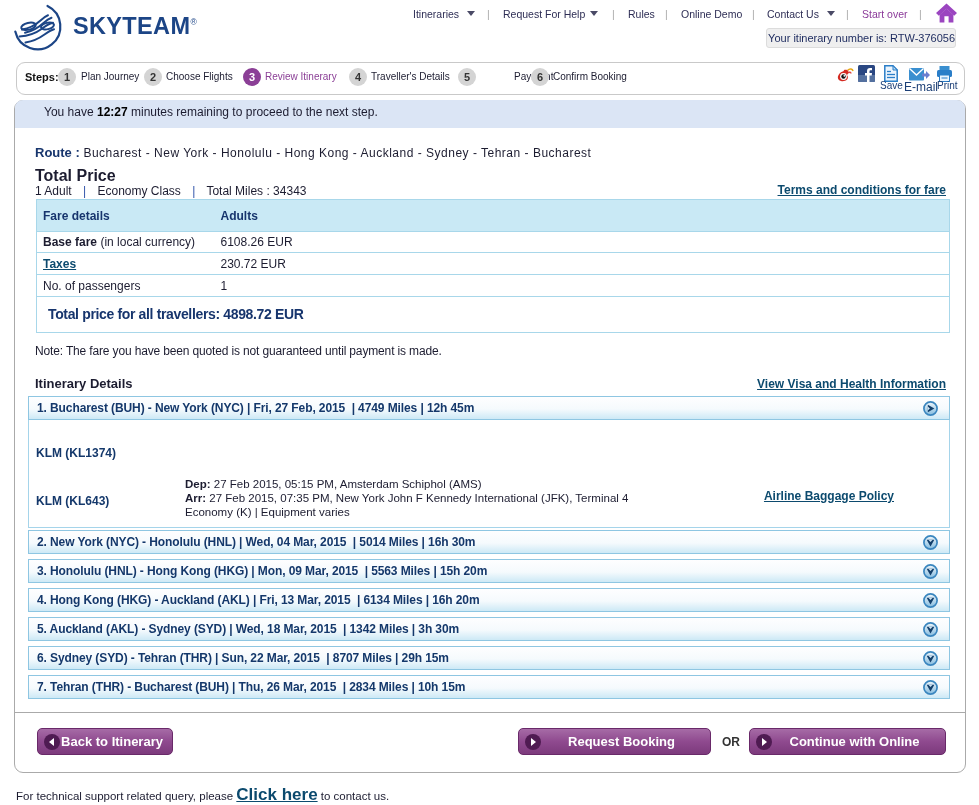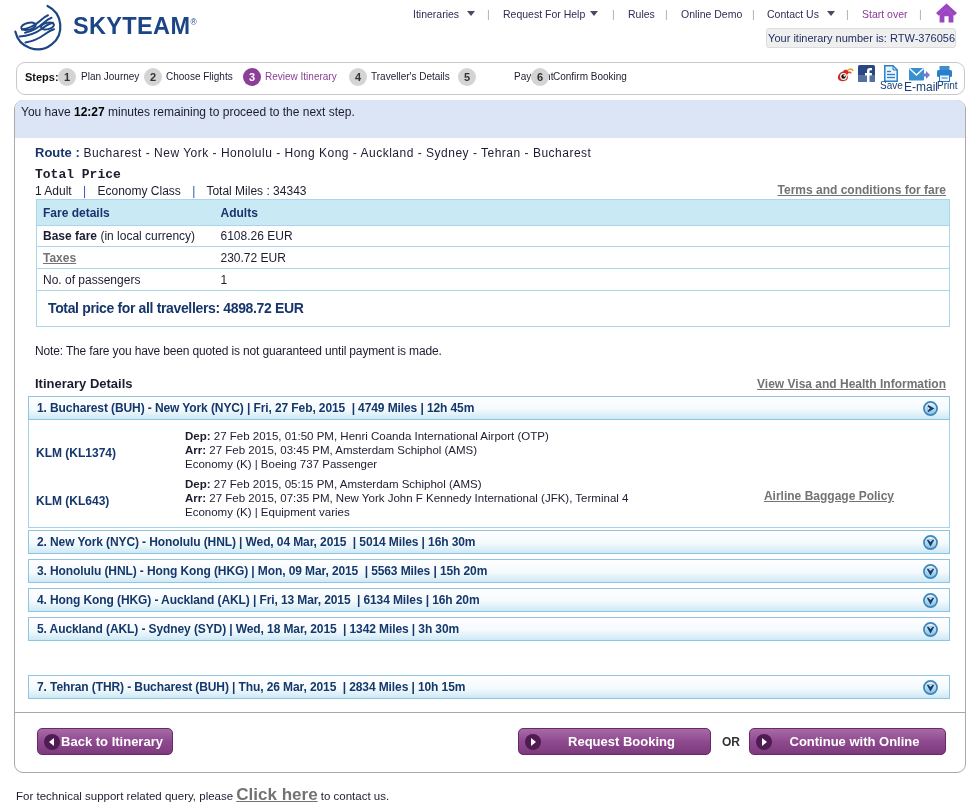--- a/index.html
+++ b/index.html
@@ -10,30 +10,30 @@
 .nav i { position:absolute; font-style:normal; }
 .caret { display:inline-block; width:0; height:0; border-left:4.5px solid transparent; border-right:4.5px solid transparent; border-top:5.5px solid #4a4a66; }
 .sep { color:#aaa; }
 #itinbox { position:absolute; top:28px; left:766px; width:190px; height:20px; background:#efefef; border:1px solid #dcdcdc; border-radius:3px; font-size:11px; color:#1c2a5e; text-align:right; line-height:18px; }
 #stepsbar { position:absolute; top:62px; left:16px; width:949px; height:33px; background:#fff; border:1px solid #c9c9c9; border-radius:9px; }
 .stc { position:absolute; top:68px; width:18px; height:18px; border-radius:50%; background:#d4d4d4; color:#333; font-weight:bold; text-align:center; line-height:18px; font-size:11px; }
 .stc.act { background:#8b3f96; color:#fff; }
 .stlbl { position:absolute; top:71px; font-size:10px; color:#1c1c30; white-space:nowrap; }
 .stlbl.act { color:#8b3f96; }
 #mainbox { position:absolute; top:100px; left:14px; width:952px; height:673px; background:#fff; border:1px solid #aaa; border-radius:9px; }
-#timer { position:absolute; top:100px; left:15px; width:950px; height:38px; background:#dbe5f5; border-radius:8px 8px 0 0; font-size:12px; color:#1c1c30; line-height:24px; padding-left:6px; }
+#timer { position:absolute; top:100px; left:15px; width:950px; height:28px; background:#dbe5f5; border-radius:8px 8px 0 0; font-size:12px; color:#1c1c30; line-height:24px; padding-left:29px; }
 #timer b { color:#000; }
 .navyhead { color:#17356d; font-weight:bold; }
 .txt { position:absolute; font-size:12px; color:#1c1c30; white-space:nowrap; }
-.plink { color:#737373; font-weight:bold; text-decoration:underline; font-size:12px; white-space:nowrap; }
+.plink { color:#0c4a6e; font-weight:bold; text-decoration:underline; font-size:12px; white-space:nowrap; }
 table.fare { position:absolute; top:199px; left:36px; width:914px; border-collapse:collapse; font-size:12px; color:#1c1c30; table-layout:fixed; }
 table.fare td { border-top:1px solid #a8d7ea; border-bottom:1px solid #a8d7ea; padding:0 0 0 0; height:22px; vertical-align:middle; }
 table.fare td.c1 { width:184px; padding-left:6px; border-left:1px solid #a8d7ea; }
 table.fare td.c2 { border-right:1px solid #a8d7ea; }
-table.fare tr.hdr td { background:#c9e9f5; font-weight:bold; color:#17356d; height:26px; }
+table.fare tr.hdr td { background:#c9e9f5; font-weight:bold; color:#17356d; height:32px; }
 table.fare tr.r1 td { height:21px; }
 tr.totrow td { font-size:14px; letter-spacing:-0.35px; font-weight:bold; color:#17356d; height:36px; padding-left:11px !important; padding-bottom:2px; border-left:1px solid #a8d7ea; border-right:1px solid #a8d7ea; }
 .fbar { position:absolute; left:28px; width:922px; height:24px; border:1px solid #8ec6e2; background:linear-gradient(#fefeff, #f5fafd 55%, #d4ecf7 92%, #cde9f6); font-size:12px; font-weight:bold; color:#14386b; line-height:22px; padding-left:8px; letter-spacing:-0.1px; }
 .fbar .chev { position:absolute; right:11px; top:4px; }
 #fpanel { position:absolute; top:420px; left:28px; width:922px; height:108px; border:1px solid #a5d4ea; border-top:none; background:#fff; }
 .airline { position:absolute; left:7px; font-weight:bold; color:#14386b; font-size:12px; white-space:nowrap; }
 .dets { position:absolute; left:156px; font-size:11.5px; color:#1c1c30; line-height:14px; white-space:nowrap; }
 #botsep { position:absolute; top:712px; left:15px; width:950px; border-top:1px solid #aaa; }
 .pbtn { position:absolute; top:728px; height:27px; background:linear-gradient(#a66ba6, #8f4a8f 50%, #7c3a7c); border:1px solid #692969; border-radius:5px; color:#fff; font-size:13px; font-weight:bold; line-height:25px; text-align:center; }
 .pbtn .cir { position:absolute; left:6px; top:5px; width:16px; height:16px; border-radius:50%; background:#4f1b52; }
@@ -130,21 +130,21 @@
     <line x1="4.5" y1="12" x2="10.5" y2="12" stroke="#2a7ec8" stroke-width="1"></line>
   </svg>
   <span class="txt" style="left:880px;top:80px;font-size:10px;color:#1c3f76;">Save</span>
   <span class="txt" style="left:904px;top:80px;font-size:12px;color:#1c3f76;">E-mail</span>
   <span class="txt" style="left:937px;top:80px;font-size:10px;color:#1c3f76;">Print</span>
 
   <div id="mainbox"></div>
   <div id="timer">You have <b>12:27</b> minutes remaining to proceed to the next step.</div>
 
   <span class="txt" style="left:35px;top:145px;"><span class="navyhead" style="font-size:13px;">Route : </span><span style="letter-spacing:0.5px;">Bucharest - New York - Honolulu - Hong Kong - Auckland - Sydney - Tehran - Bucharest</span></span>
-  <span class="txt navyhead" style="left:35px;top:167px;font-size:13px;font-family:Liberation Mono, monospace;">Total Price</span>
+  <span class="txt navyhead" style="left:35px;top:167px;font-size:16px;">Total Price</span>
   <span class="txt" style="left:35px;top:184px;">1 Adult <span style="color:#3355aa;margin:0 8px;">|</span> Economy Class <span style="color:#3355aa;margin:0 8px;">|</span> Total Miles : 34343</span>
   <a class="plink" style="position:absolute;right:33px;top:183px;">Terms and conditions for fare</a>
 
   <table class="fare">
     <tbody>
         <tr class="hdr">
           <td class="c1">Fare details</td>
           <td class="c2">Adults</td>
         </tr>
     <tr class="r1">
@@ -177,21 +177,20 @@
             <stop offset="1" stop-color="#85bcdf"></stop>
           </linearGradient>
         </defs>
         <circle cx="7.5" cy="7.5" r="6.6" fill="url(#cgr)" stroke="#3a86bf" stroke-width="1.7"></circle>
         <path d="M4.8,3.7 L4.8,11.3 L11.4,7.5 Z" fill="#123f6b"></path>
         <path d="M4.8,5.4 L4.8,9.6 L6.9,7.5 Z" fill="#cfe4f2"></path>
       </svg>
   </div>
   <div id="fpanel">
     <span class="airline" style="top:26px;">KLM (KL1374)</span>
-    <div class="dets" style="top:9px;"><b>Dep:</b> 27 Feb 2015, 01:50 PM, Henri Coanda International Airport (OTP)<br><b>Arr:</b> 27 Feb 2015, 03:45 PM, Amsterdam Schiphol (AMS)<br>Economy (K) | Boeing 737 Passenger</div>
     <span class="airline" style="top:74px;">KLM (KL643)</span>
     <div class="dets" style="top:57px;"><b>Dep:</b> 27 Feb 2015, 05:15 PM, Amsterdam Schiphol (AMS)<br><b>Arr:</b> 27 Feb 2015, 07:35 PM, New York John F Kennedy International (JFK), Terminal 4<br>Economy (K) | Equipment varies</div>
     <a class="plink" style="position:absolute;top:69px;right:55px;">Airline Baggage Policy</a>
   </div>
 
   <div class="fbar" style="top:530px;">2. New York (NYC) - Honolulu (HNL) | Wed, 04 Mar, 2015&nbsp; | 5014 Miles | 16h 30m
     <svg class="chev" width="15" height="15" viewBox="0 0 15 15">
         <defs>
           <linearGradient id="cg" x1="0" y1="0" x2="0" y2="1">
             <stop offset="0" stop-color="#eef6fb"></stop>
@@ -223,20 +222,33 @@
             <stop offset="0" stop-color="#eef6fb"></stop>
             <stop offset="1" stop-color="#85bcdf"></stop>
           </linearGradient>
         </defs>
         <circle cx="7.5" cy="7.5" r="6.6" fill="url(#cg)" stroke="#3a86bf" stroke-width="1.7"></circle>
         <path d="M3.7,4.8 L11.3,4.8 L7.5,11.4 Z" fill="#123f6b"></path>
         <path d="M5.4,4.8 L9.6,4.8 L7.5,6.9 Z" fill="#cfe4f2"></path>
       </svg>
   </div>
   <div class="fbar" style="top:617px;">5. Auckland (AKL) - Sydney (SYD) | Wed, 18 Mar, 2015&nbsp; | 1342 Miles | 3h 30m
+    <svg class="chev" width="15" height="15" viewBox="0 0 15 15">
+        <defs>
+          <linearGradient id="cg" x1="0" y1="0" x2="0" y2="1">
+            <stop offset="0" stop-color="#eef6fb"></stop>
+            <stop offset="1" stop-color="#85bcdf"></stop>
+          </linearGradient>
+        </defs>
+        <circle cx="7.5" cy="7.5" r="6.6" fill="url(#cg)" stroke="#3a86bf" stroke-width="1.7"></circle>
+        <path d="M3.7,4.8 L11.3,4.8 L7.5,11.4 Z" fill="#123f6b"></path>
+        <path d="M5.4,4.8 L9.6,4.8 L7.5,6.9 Z" fill="#cfe4f2"></path>
+      </svg>
+  </div>
+  <div class="fbar" style="top:646px;">6. Sydney (SYD) - Tehran (THR) | Sun, 22 Mar, 2015&nbsp; | 8707 Miles | 29h 15m
     <svg class="chev" width="15" height="15" viewBox="0 0 15 15">
         <defs>
           <linearGradient id="cg" x1="0" y1="0" x2="0" y2="1">
             <stop offset="0" stop-color="#eef6fb"></stop>
             <stop offset="1" stop-color="#85bcdf"></stop>
           </linearGradient>
         </defs>
         <circle cx="7.5" cy="7.5" r="6.6" fill="url(#cg)" stroke="#3a86bf" stroke-width="1.7"></circle>
         <path d="M3.7,4.8 L11.3,4.8 L7.5,11.4 Z" fill="#123f6b"></path>
         <path d="M5.4,4.8 L9.6,4.8 L7.5,6.9 Z" fill="#cfe4f2"></path>

